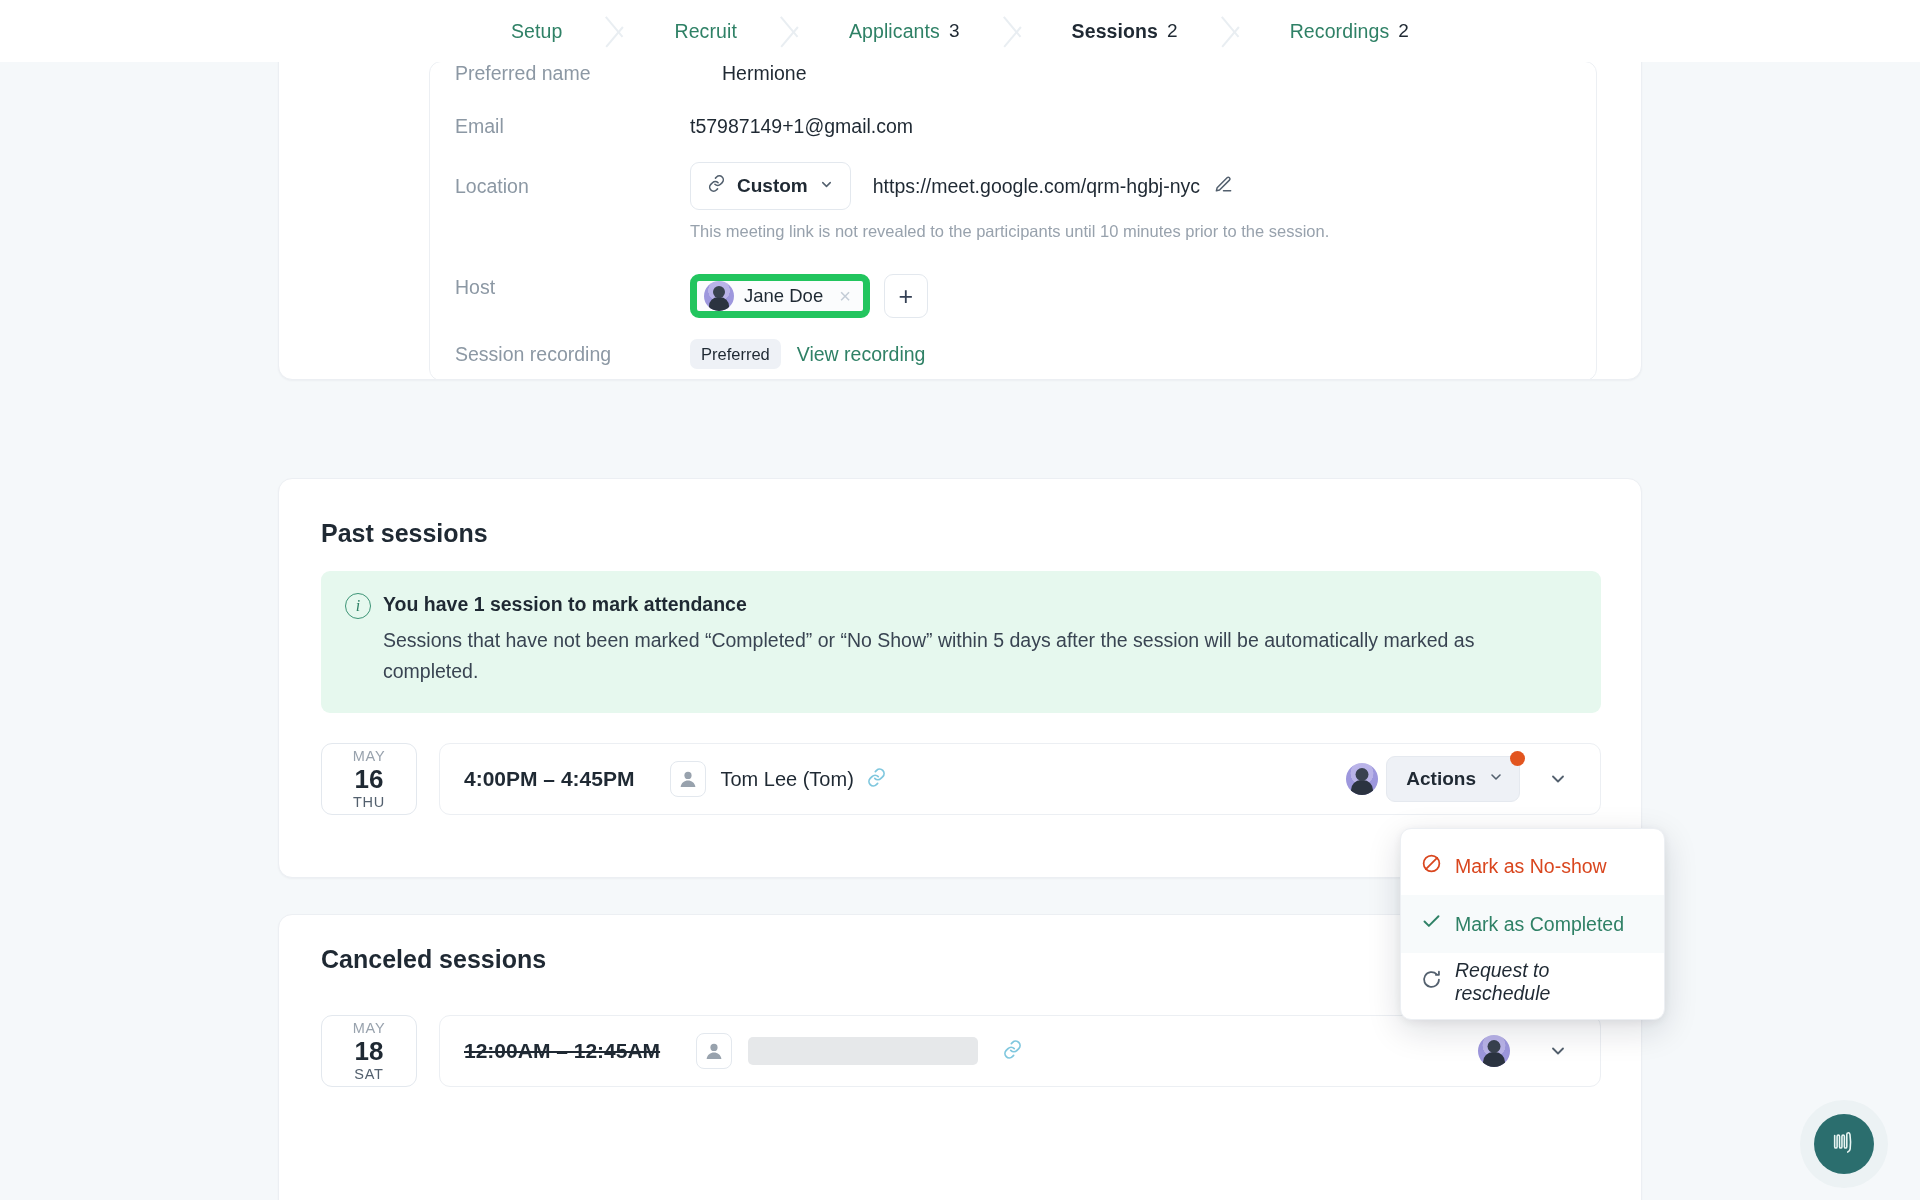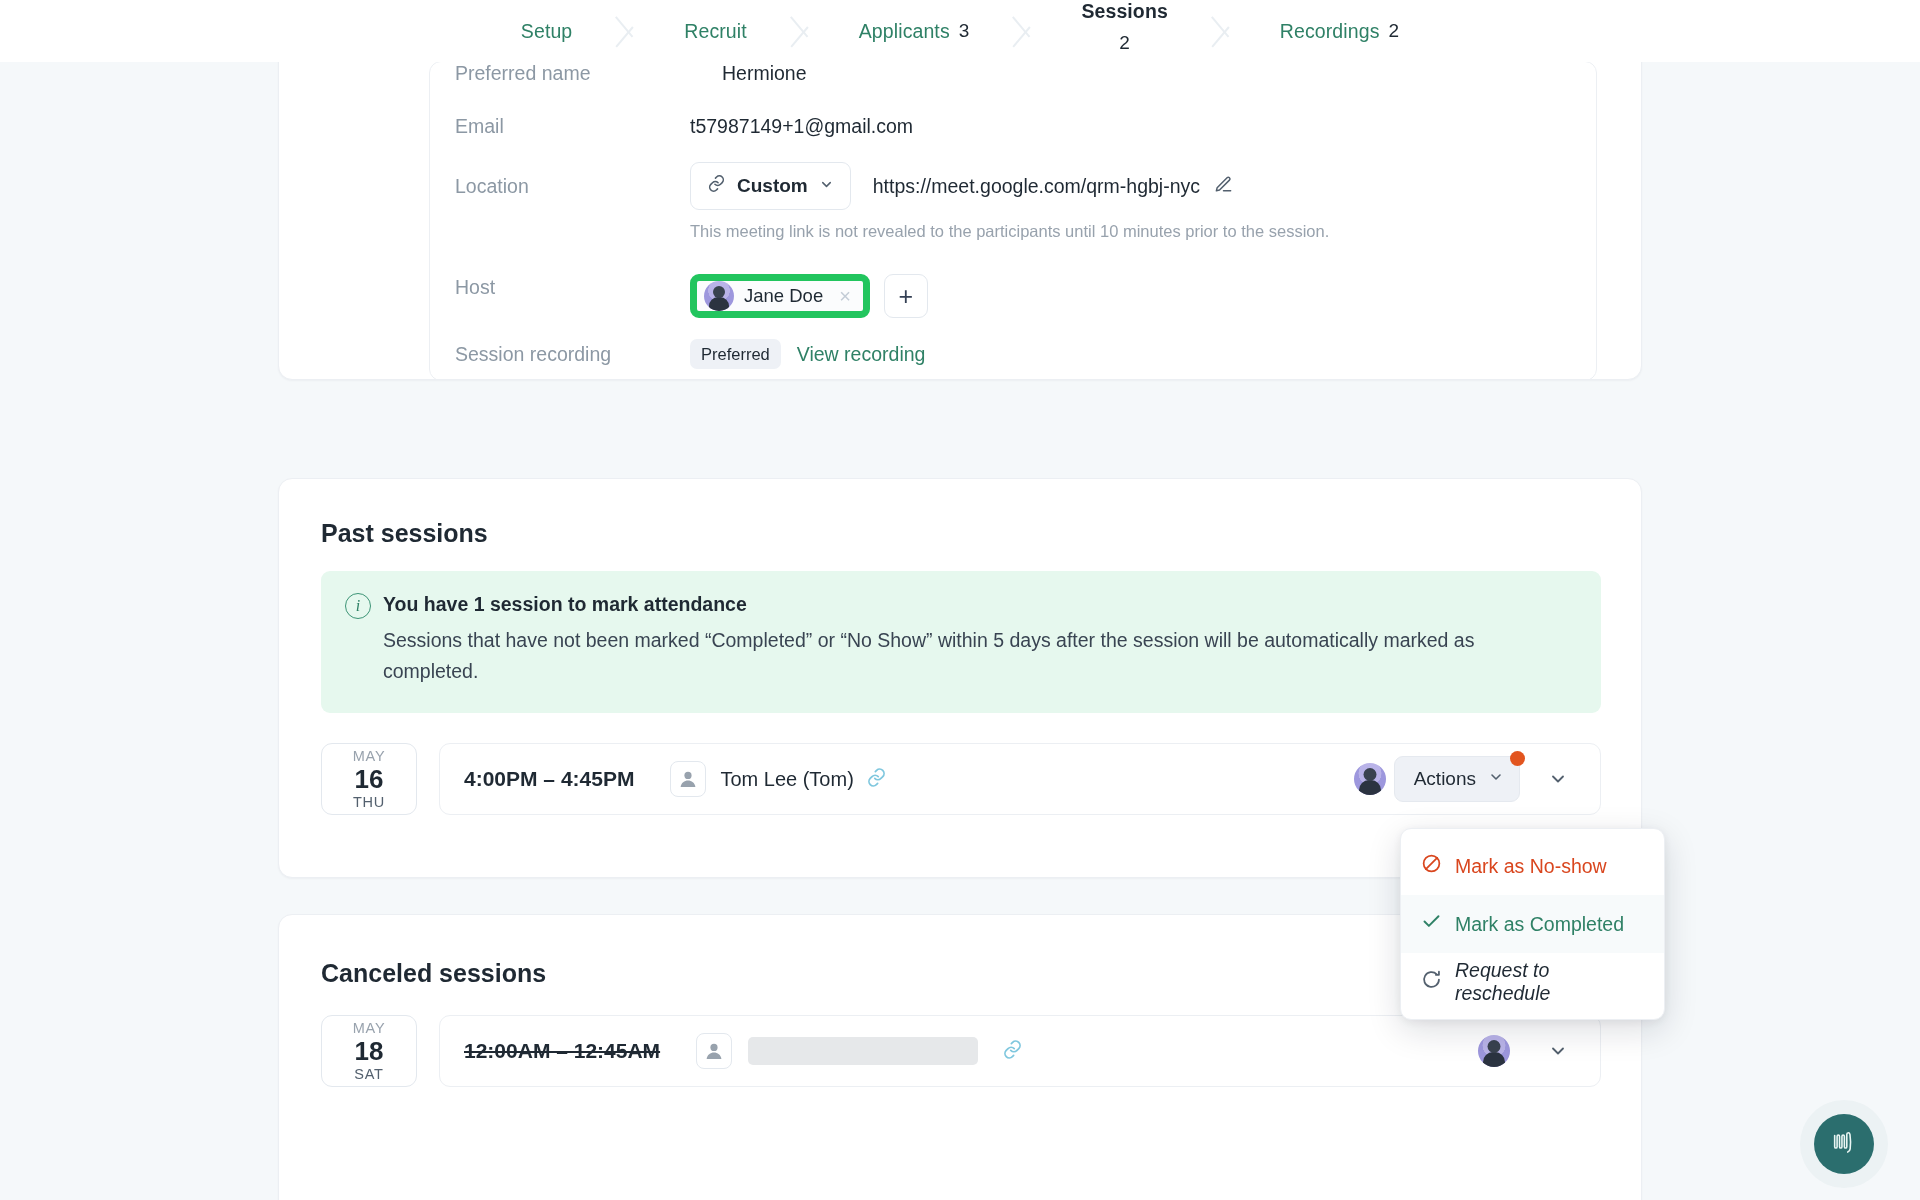--- a/index.html
+++ b/index.html
@@ -18,21 +18,21 @@
     display: flex; align-items: center; justify-content: center;
     z-index: 40;
   }
   .steps { display: flex; align-items: center; height: 62px; }
   .step {
     display: flex; align-items: center; gap: 9px;
     padding: 0 34px; height: 62px;
     font-size: 19.5px; color: #2f8166; letter-spacing: .1px;
     cursor: pointer; position: relative;
   }
-  .step.active { color: #1f2933; font-weight: 700; flex-direction: column; }
+  .step.active { color: #1f2933; font-weight: 700; }
   .step .cnt { color: #1f2933; font-weight: 400; font-size: 19px; }
   .step.active .cnt { font-weight: 400; }
   .sep {
     width: 44px; height: 62px; position: relative; flex: none;
   }
   .sep::before, .sep::after {
     content: ""; position: absolute; left: 10px;
     width: 26px; height: 1.5px; background: #e9eef2;
   }
   .sep::before { top: 16px; transform: rotate(50deg); transform-origin: left center; }
@@ -329,41 +329,41 @@
           <svg width="21" height="21" viewBox="0 0 24 24" fill="none" stroke="#7fc7de" stroke-width="2" stroke-linecap="round">
             <path d="M10 13a5 5 0 0 0 7.07 0l2.12-2.12a5 5 0 0 0-7.07-7.07L10.7 5.24"></path>
             <path d="M14 11a5 5 0 0 0-7.07 0l-2.12 2.12a5 5 0 0 0 7.07 7.07l1.41-1.41"></path>
           </svg>
         </span>
 
         <span style="flex:1"></span>
 
         <span class="avatar-row"></span>
 
-        <span class="actions-btn" style="margin-left:8px;">
+        <span class="actions-btn" style="margin-left:8px;font-weight:bold;">
           <span>Actions</span>
           <span>
             <svg width="16" height="16" viewBox="0 0 24 24" fill="none" stroke="#53606e" stroke-width="2.4" stroke-linecap="round" stroke-linejoin="round">
                 <polyline points="6 9 12 15 18 9"></polyline>
               </svg>
           </span>
           <span class="dot-alert"></span>
         </span>
 
         <span class="chev-btn" style="margin-left:18px;">
           <svg width="20" height="20" viewBox="0 0 24 24" fill="none" stroke="#53606e" stroke-width="2.2" stroke-linecap="round" stroke-linejoin="round">
               <polyline points="6 9 12 15 18 9"></polyline>
             </svg>
         </span>
       </div>
     </div>
   </div>
 
   <div class="sec-card card" style="top:852px; height:304px;">
-    <div class="sec-title" style="position:absolute; left:42px; top:44px;">Canceled sessions</div>
+    <div class="sec-title" style="position:absolute; left:42px; top:30px;">Canceled sessions</div>
 
     <div style="position:absolute; left:42px; top:100px; width:1280px; display:flex; align-items:center; gap:22px;">
       <div class="date-badge">
         <div class="db-m">MAY</div>
         <div class="db-d">18</div>
         <div class="db-w">SAT</div>
       </div>
 
       <div class="sess-row">
         <span class="sess-time struck">12:00AM – 12:45AM</span>

